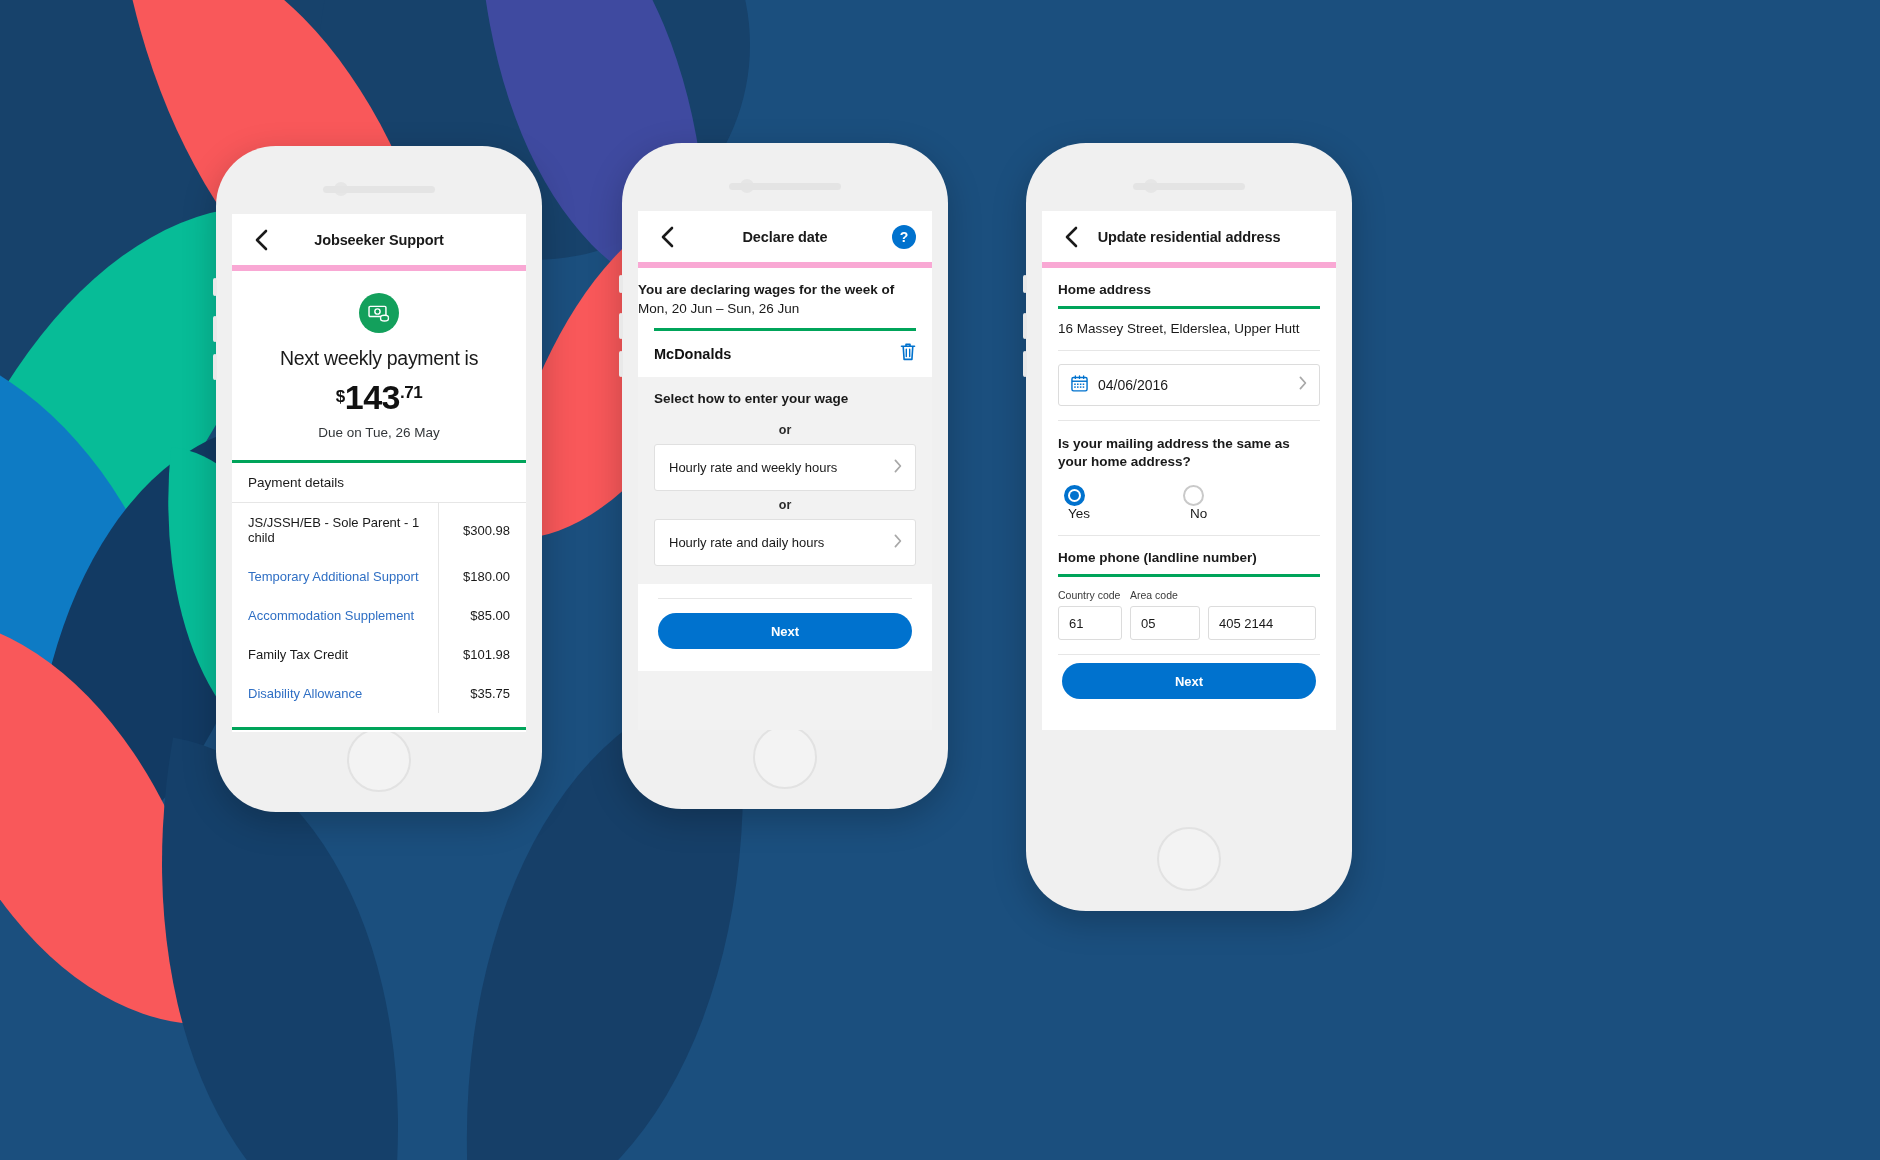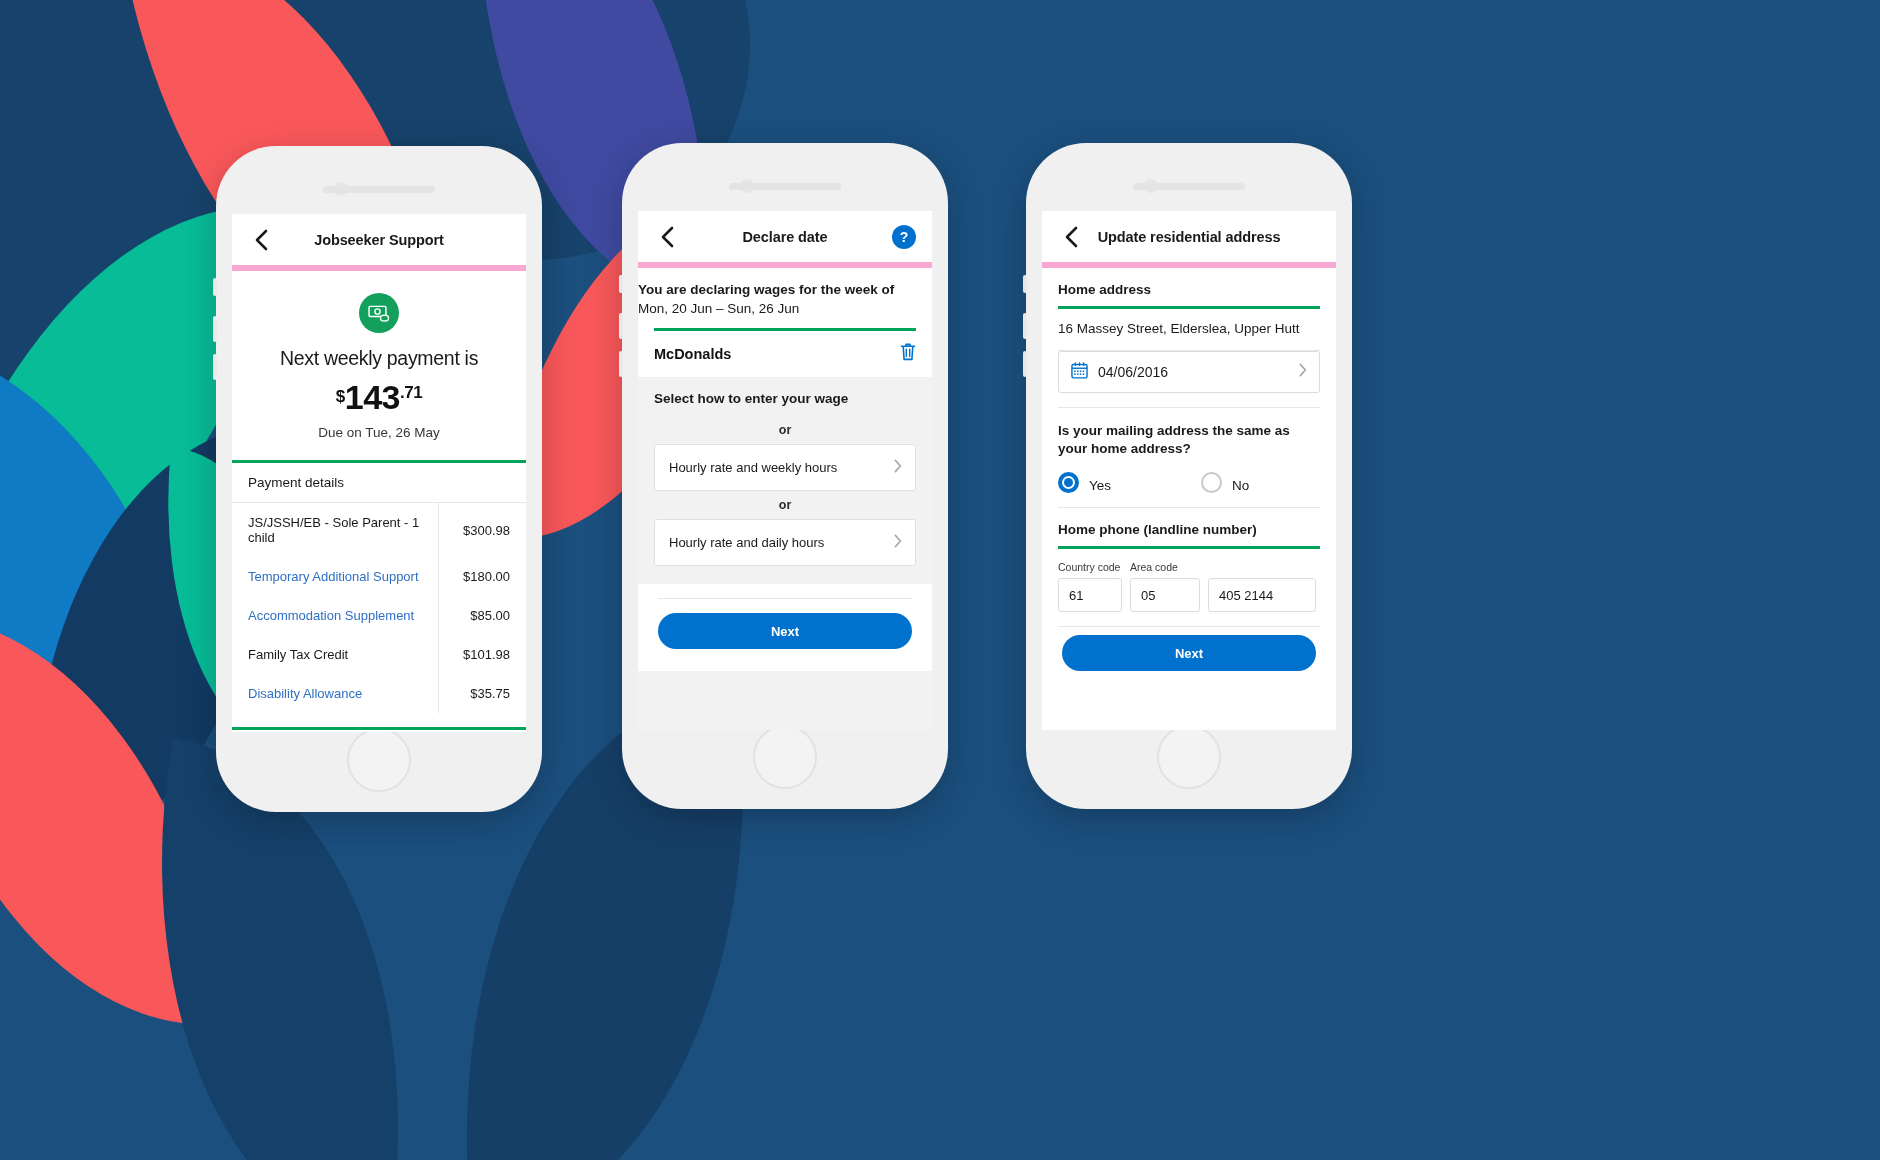--- a/index.html
+++ b/index.html
@@ -155,26 +155,26 @@
   }
 
   
   .p3-pad { padding: 0 16px; background:#fff; }
   .p3-label { font-size: 13.5px; font-weight: bold; color:#1a1a1a; padding-top: 14px; }
   .p3-value { font-size: 13.5px; color:#1a1a1a; padding: 12px 0 14px; }
   .p3-q { font-size: 13.5px; font-weight: bold; color:#1a1a1a; padding: 14px 0 10px; line-height: 1.35; }
   .date-field {
     border:1px solid #dcdcdc; border-radius:3px; height:42px;
     display:flex; align-items:center; padding: 0 12px;
-    cursor:pointer; background:#fff;
+    cursor:pointer; background:#fff;margin-top:13px;
   }
   .date-field .txt { font-size: 14px; color:#1a1a1a; margin-left: 10px; }
   .date-field .chev { margin-left:auto; color:#a8a8a8; }
   .radio-row { display:flex; align-items:center; padding: 4px 0 14px; }
-  .radio-item { display:flex; align-items:flex-end; cursor:pointer; }
+  .radio-item { display:flex; align-items:center; cursor:pointer;flex-direction:column; }
   .radio-item.second { margin-left: 90px; }
   .radio-dot {
     width: 21px; height:21px; border-radius:50%;
     border: 2px solid #c9c9c9; background:#fff;
     display:flex; align-items:center; justify-content:center;
   }
   .radio-dot.on { border: 4px solid #0072ce; }
   .radio-dot.on::after {
     content:""; width:9px; height:9px; border-radius:50%; background:#0072ce;
   }
@@ -369,21 +369,21 @@
         </div>
       </div>
 
       <div class="p2-footer">
         <hr class="hr-thin" style="margin-bottom:14px;">
         <button class="btn-primary">Next</button>
       </div>
     </div>
   </div>
 
-  <div class="phone" style="left:1026px; top:143px; width:326px; height:666px;">
+  <div class="phone" style="left:1026px; top:143px; width:326px; height:768px;">
     <div class="camera" style="left:118px;"></div>
     <div class="speaker"></div>
     <div class="btn-side" style="left:-3px; top:132px; width:4px; height:18px;"></div>
     <div class="btn-side" style="left:-3px; top:170px; width:4px; height:26px;"></div>
     <div class="btn-side" style="left:-3px; top:208px; width:4px; height:26px;"></div>
     <div class="homebtn"></div>
 
     <div class="screen" style="height:519px;">
 
       <div class="navbar">

